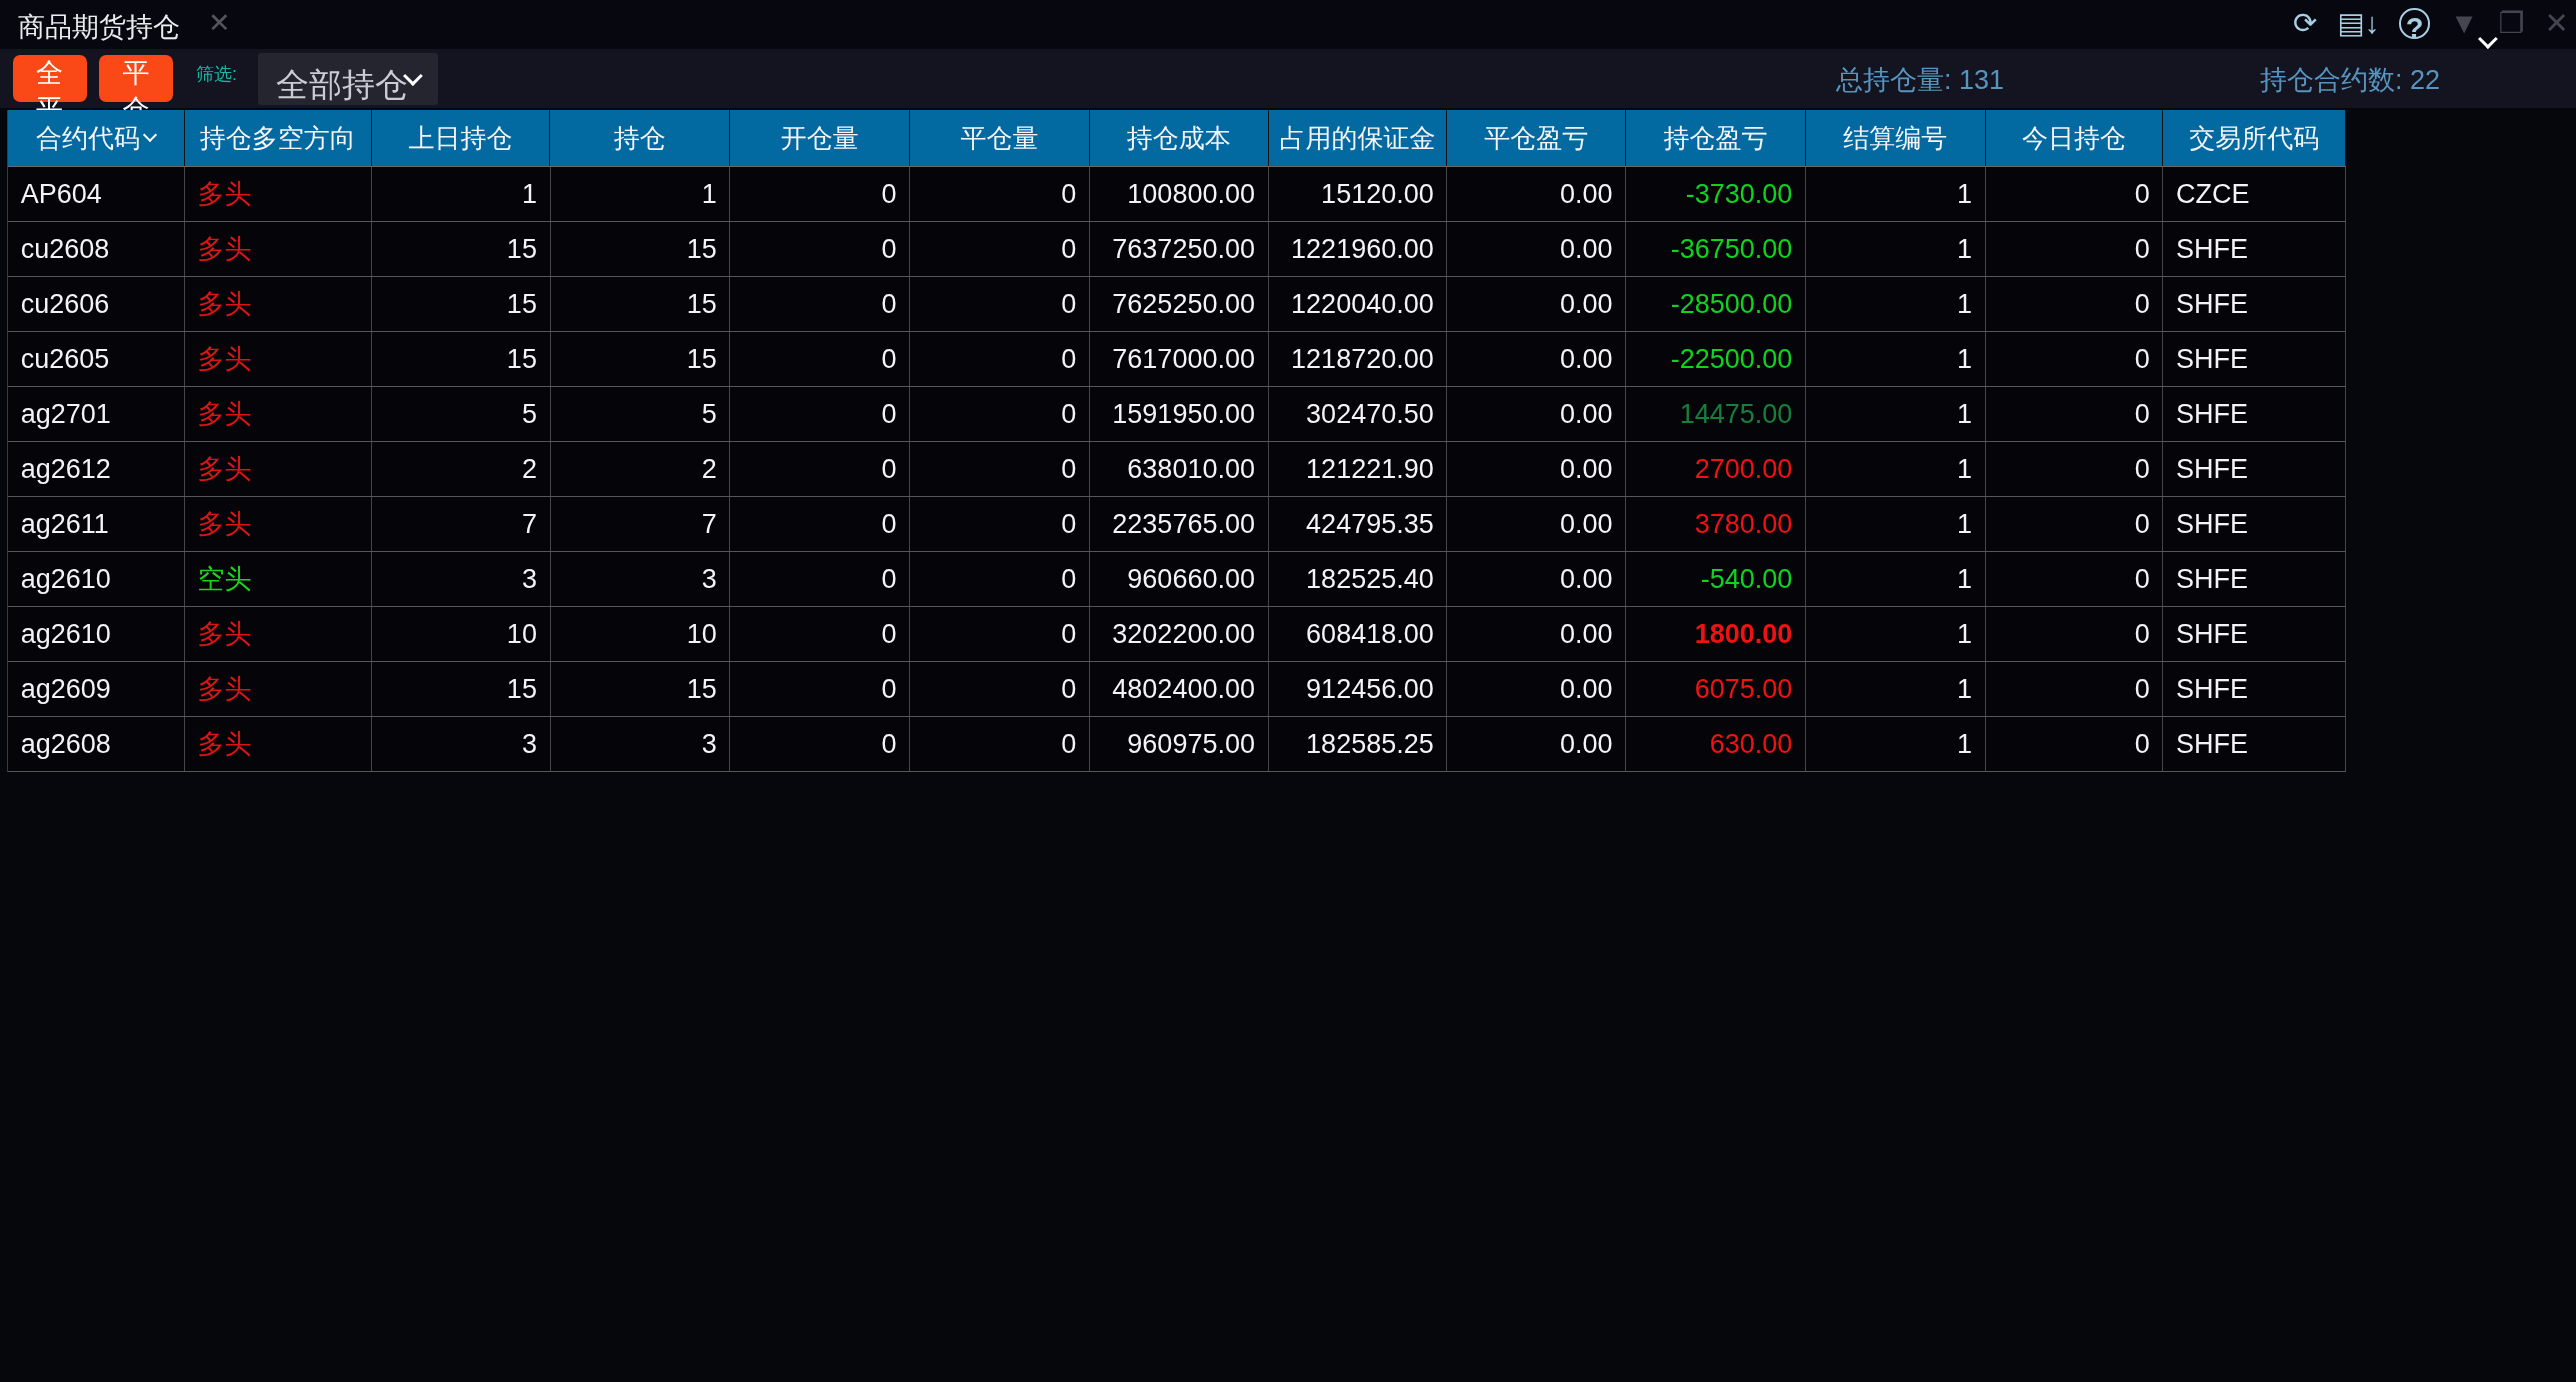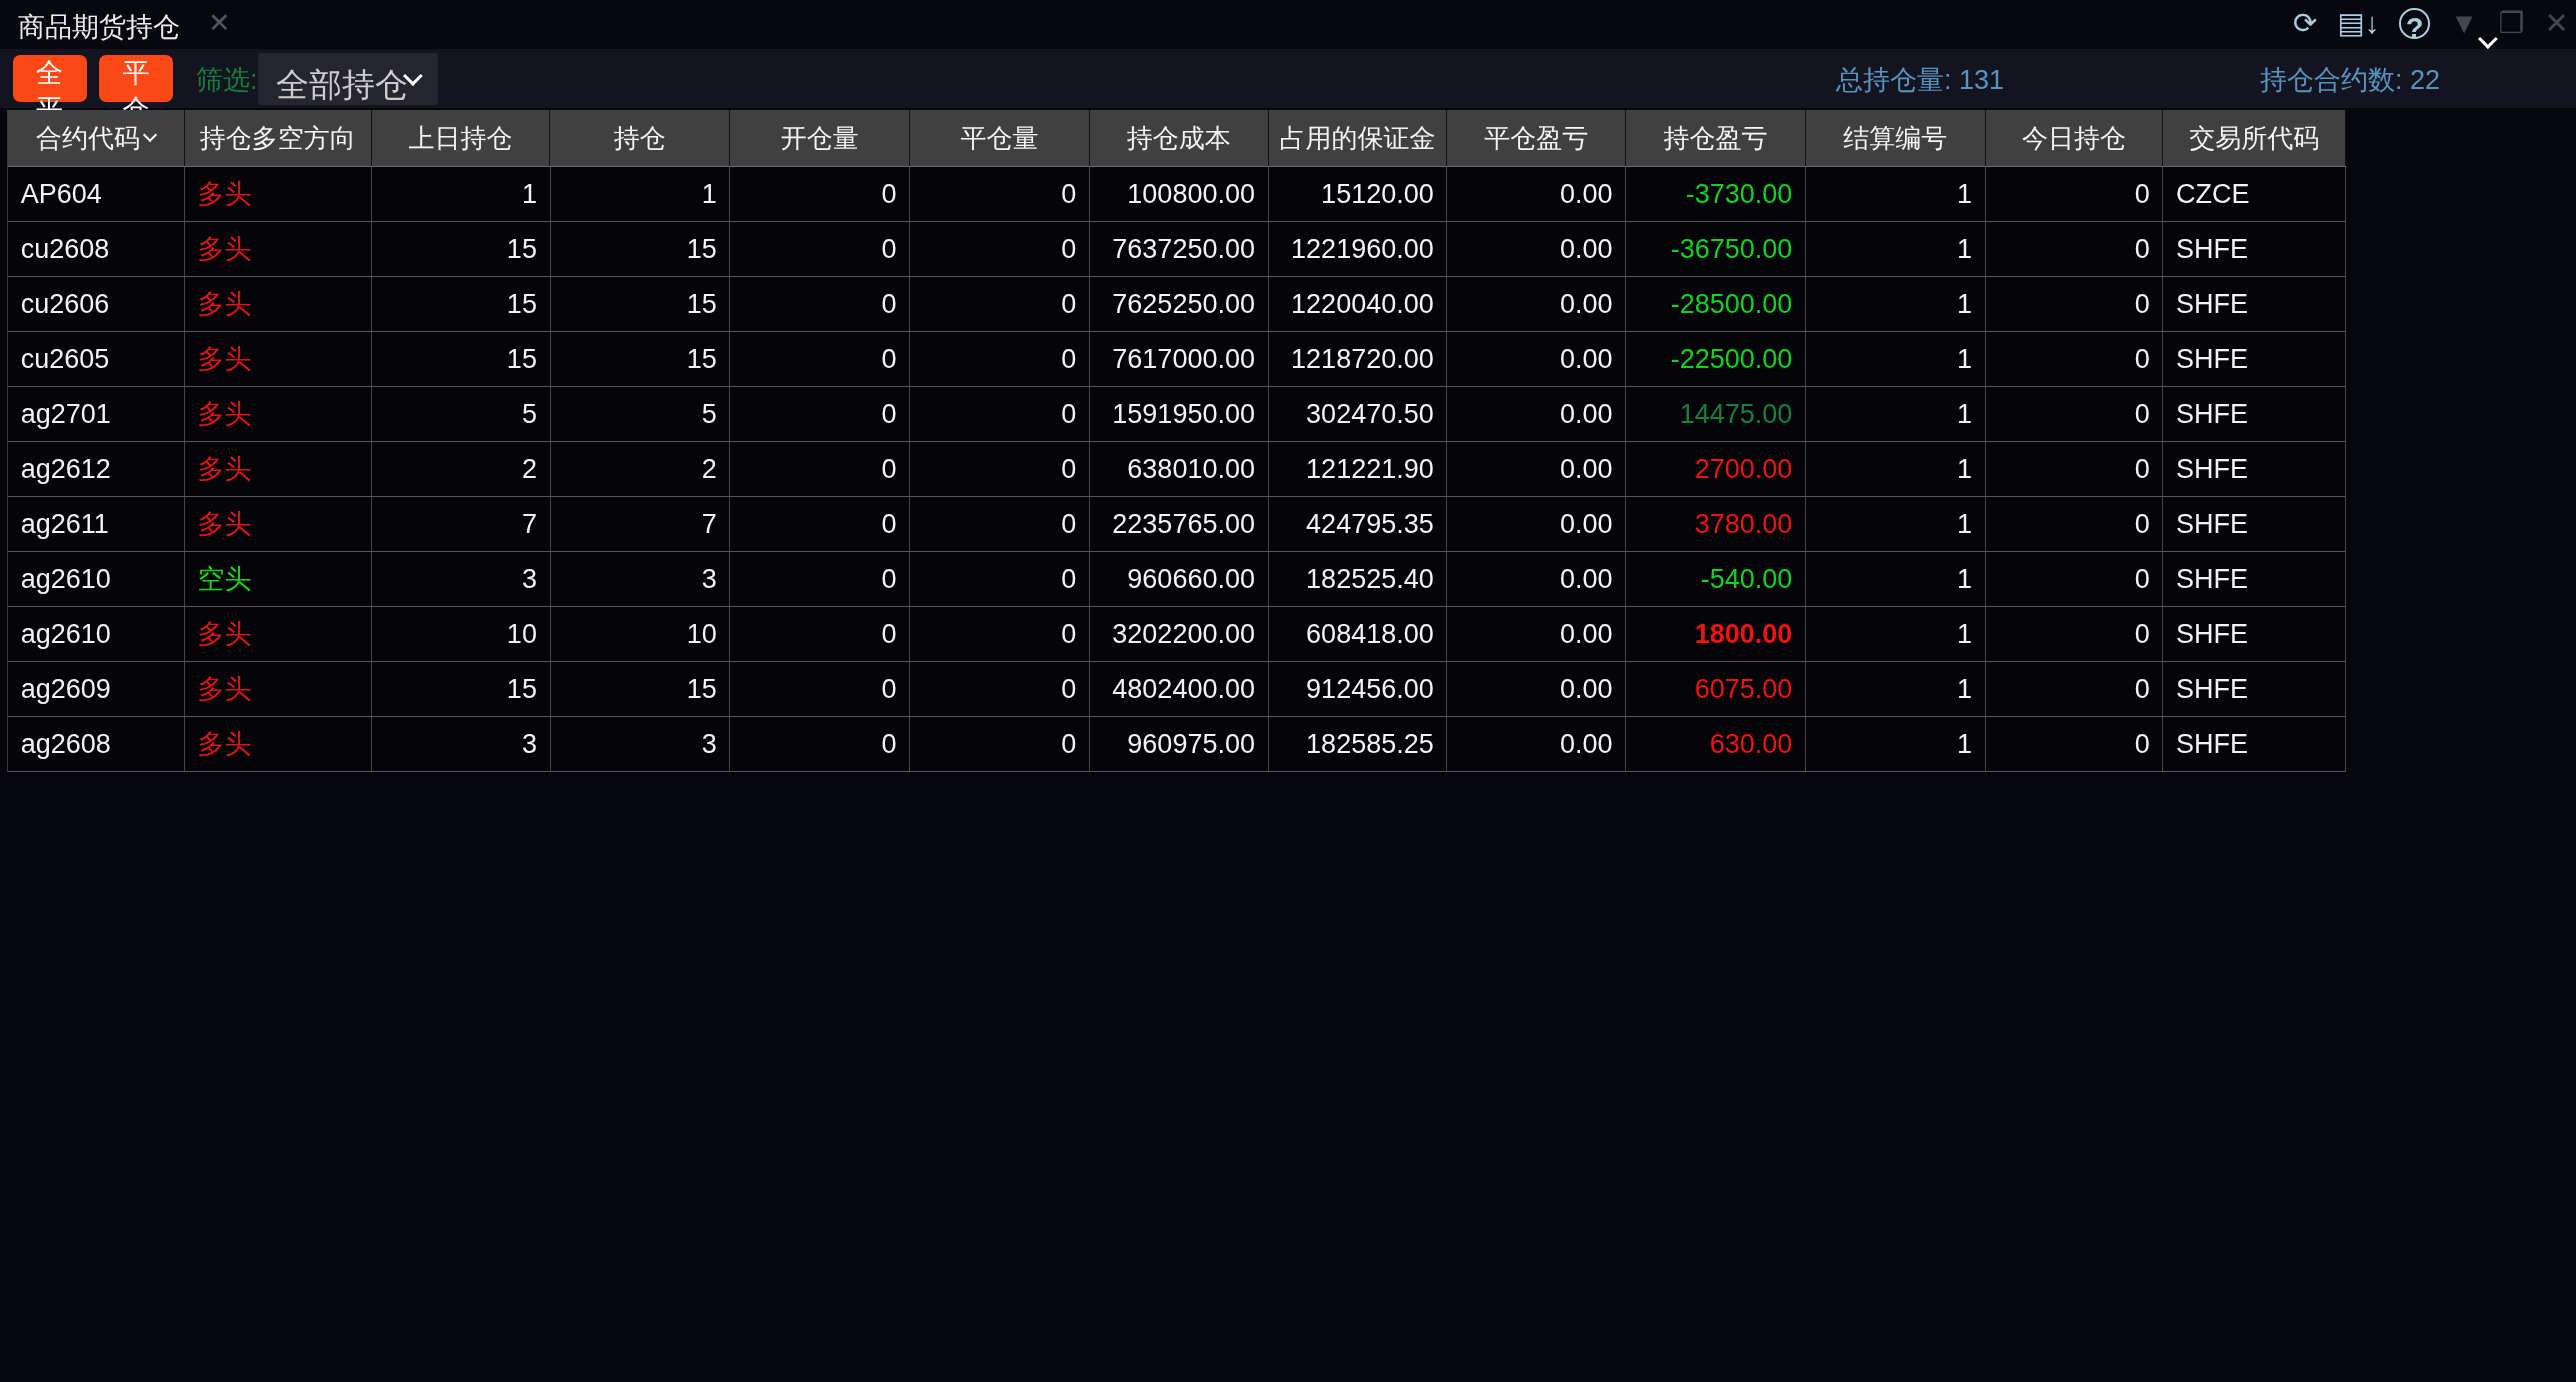--- a/index.html
+++ b/index.html
@@ -19,34 +19,34 @@
   .overflow-chevron{position:absolute;right:81px;top:32px;width:14.4px;height:14.4px;}
   .overflow-chevron::before{content:"";position:absolute;left:0;top:0;width:10.8px;height:10.8px;
       border-right:3.6px solid #fff;border-bottom:3.6px solid #fff;transform:rotate(45deg);}
 
   
   .toolbar{position:absolute;left:0;top:49px;width:2576px;height:59px;background:#131420;}
   .btn{position:absolute;top:6.3px;height:47px;border:none;border-radius:7.2px;background:#fb4817;
        color:#fff;font-size:27px;font-family:inherit;padding:0 12.6px;cursor:pointer;}
   .btn-all{left:12.6px;width:74px;}
   .btn-close{left:99px;width:74px;}
-  .filter-label{position:absolute;left:196px;top:12.6px;font-size:27px;color:#15803d;}
+  .filter-label{position:absolute;left:196px;top:12.6px;font-size:18px;color:#14b8a6;}
   .filter-select{position:absolute;left:258px;top:3.6px;width:180px;height:52px;background:#24252f;
        border-radius:2.7px;cursor:pointer;}
   .filter-value{position:absolute;left:18px;top:10.8px;font-size:33px;color:#cbcbd1;}
   .select-chevron{position:absolute;right:18px;top:16px;width:14.4px;height:14.4px;}
   .select-chevron::before{content:"";position:absolute;left:0;top:0;width:10.8px;height:10.8px;
        border-right:3.6px solid #fff;border-bottom:3.6px solid #fff;transform:rotate(45deg);}
   .stat{position:absolute;top:12.6px;font-size:27px;color:#5695c0;}
   .stat-volume{left:1836px;}
   .stat-contracts{left:2260px;text-align:right;}
 
   
   .table{position:absolute;left:7.2px;top:110px;width:2338px;border-left:0.9px solid #3a3a3e;}
-  .thead{display:flex;height:56px;background:#404040;border-bottom:0.9px solid #6a6a6e;}
+  .thead{display:flex;height:56px;background:#0369a1;border-bottom:0.9px solid #6a6a6e;}
   .hcell{display:flex;align-items:center;justify-content:center;box-sizing:border-box;
        border-right:0.9px solid #101013;font-size:26px;color:#f5f5f7;cursor:pointer;white-space:nowrap;}
   .sort-chevron{width:10.8px;height:10.8px;margin-left:5.4px;position:relative;top:-2.7px;}
   .sort-chevron::before{content:"";position:absolute;left:0;top:0;width:8px;height:8px;
        border-right:2.7px solid #fff;border-bottom:2.7px solid #fff;transform:rotate(45deg);}
   .trow{display:flex;height:54px;background:#050509;border-bottom:0.9px solid #57575b;cursor:default;}
   .cell{display:flex;align-items:center;box-sizing:border-box;border-right:0.9px solid #46464a;
        font-size:27px;color:#f4f4f6;white-space:nowrap;overflow:hidden;}
   .cell.left{justify-content:flex-start;padding-left:12.6px;}
   .cell.right{justify-content:flex-end;padding-right:12.6px;}

